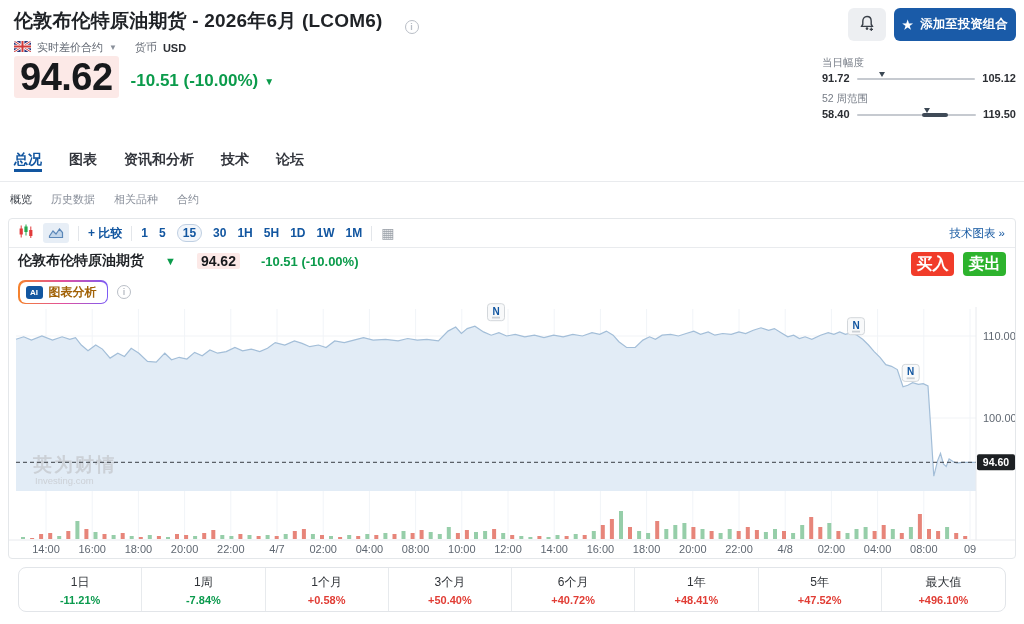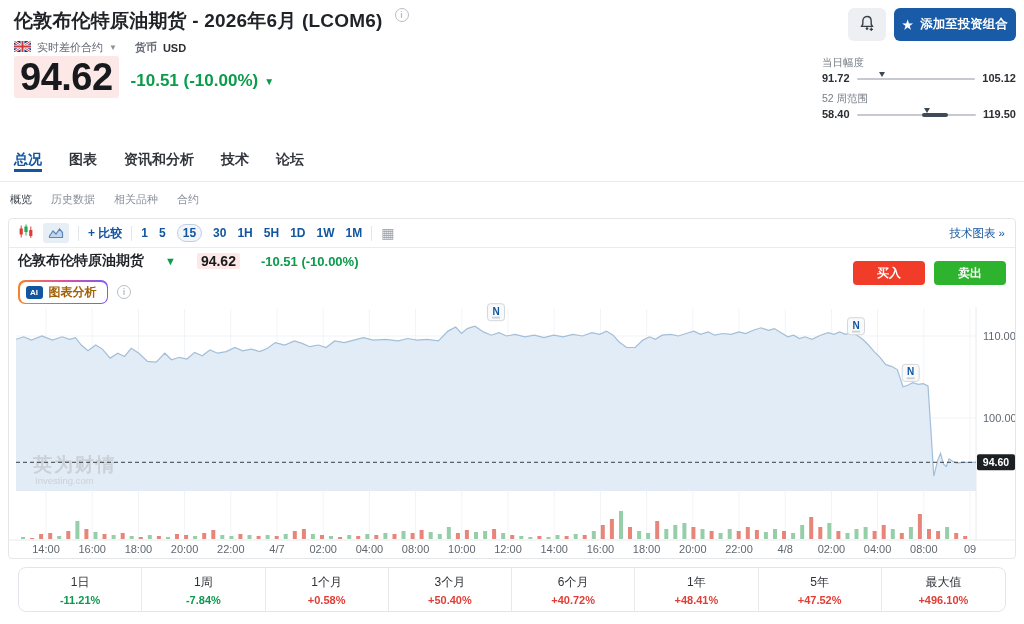--- a/index.html
+++ b/index.html
@@ -1,28 +1,28 @@
 <!DOCTYPE html>
 <html><head>
 <meta charset="utf-8">
 <style>
   * { margin:0; padding:0; box-sizing:border-box; }
   body { background:#fff; font-family:"Liberation Sans", sans-serif; }
   .page { position:relative; width:1024px; height:624px; background:#fff; overflow:hidden; }
 
   
-  .title-row { position:absolute; left:14px; top:8px; display:flex; align-items:flex-start; gap:12px; }
+  .title-row { position:absolute; left:14px; top:8px; display:flex; align-items:flex-end; gap:22px; }
   .title { font-size:19px; font-weight:bold; color:#1f2226; letter-spacing:.2px; }
   .info-circ { display:inline-flex; width:14px; height:14px; border:1px solid #b9bec6; border-radius:50%;
                color:#b9bec6; font-size:9px; align-items:center; justify-content:center; font-weight:bold; }
   .meta-row { position:absolute; left:14px; top:40px; display:flex; align-items:center; gap:6px;
               font-size:11px; color:#656b75; }
   .flag { border-radius:2px; overflow:hidden; display:block; }
   .caret-sm { font-size:8px; color:#8a909a; }
-  .meta-currency { margin-left:12px;font-weight:bold; }
+  .meta-currency { margin-left:12px; }
   .meta-usd { font-weight:bold; color:#2b2e33; }
 
   .alert-btn { position:absolute; left:848px; top:8px; width:38px; height:33px; background:#edeff2;
                border:none; border-radius:6px; display:flex; align-items:center; justify-content:center; cursor:pointer; }
   .portfolio-btn { position:absolute; left:894px; top:8px; width:122px; height:33px; background:#1a5ba8;
                border:none; border-radius:6px; display:flex; align-items:center; justify-content:center; gap:7px;
                color:#fff; font-size:12.5px; font-weight:bold; cursor:pointer; }
   .portfolio-btn .star { font-size:12px; }
 
   
@@ -68,21 +68,21 @@
   .interval.active { border:1px solid #bfcfe2; background:#f2f6fb; border-radius:9px; padding:1px 5px; }
   .indicators-icon { color:#9aa0a8; font-size:14px; cursor:pointer; }
   .tech-link { position:absolute; right:10px; color:#1256a0; font-size:11.5px; cursor:pointer; }
 
   .chart-name-row { position:absolute; left:9px; top:33px; display:flex; align-items:center; gap:21px; }
   .chart-name { font-size:14px; font-weight:bold; color:#1f2226; }
   .chart-dn-arrow { color:#0b9b4b; font-size:11px; font-weight:bold; }
   .chart-price { font-size:14px; font-weight:bold; color:#17191c; background:#fce9e7; padding:0 4px; border-radius:2px; }
   .chart-change { font-size:13px; font-weight:bold; color:#0b9b4b; }
   .trade-buttons { position:absolute; right:9px; top:33px; display:flex; gap:9px; }
-  .trade-btn { width:72px; height:24px; border:none; border-radius:4px; color:#fff; font-size:12px; font-weight:bold; cursor:pointer;margin-top:9px; }
+  .trade-btn { width:43px; height:24px; border:none; border-radius:4px; color:#fff; font-size:16px; font-weight:bold; cursor:pointer; }
   .buy { background:#f13c2a; }
   .sell { background:#2db32d; }
 
   .ai-row { position:absolute; left:9px; top:61px; display:flex; align-items:center; gap:9px; }
   .ai-pill-wrap { background:linear-gradient(90deg,#f5832c,#e14f9e,#7b5bf5); padding:1.5px; border-radius:7px; cursor:pointer; }
   .ai-pill { background:#fff; border-radius:6px; padding:2px 10px 2px 6px; display:flex; align-items:center; gap:6px; }
   .ai-badge { width:17px; height:13px; background:#1256a0; border-radius:3px; color:#fff; font-size:8px; font-weight:bold;
               display:flex; align-items:center; justify-content:center; }
   .ai-label { font-size:12px; font-weight:bold; color:#a16207; }
 

